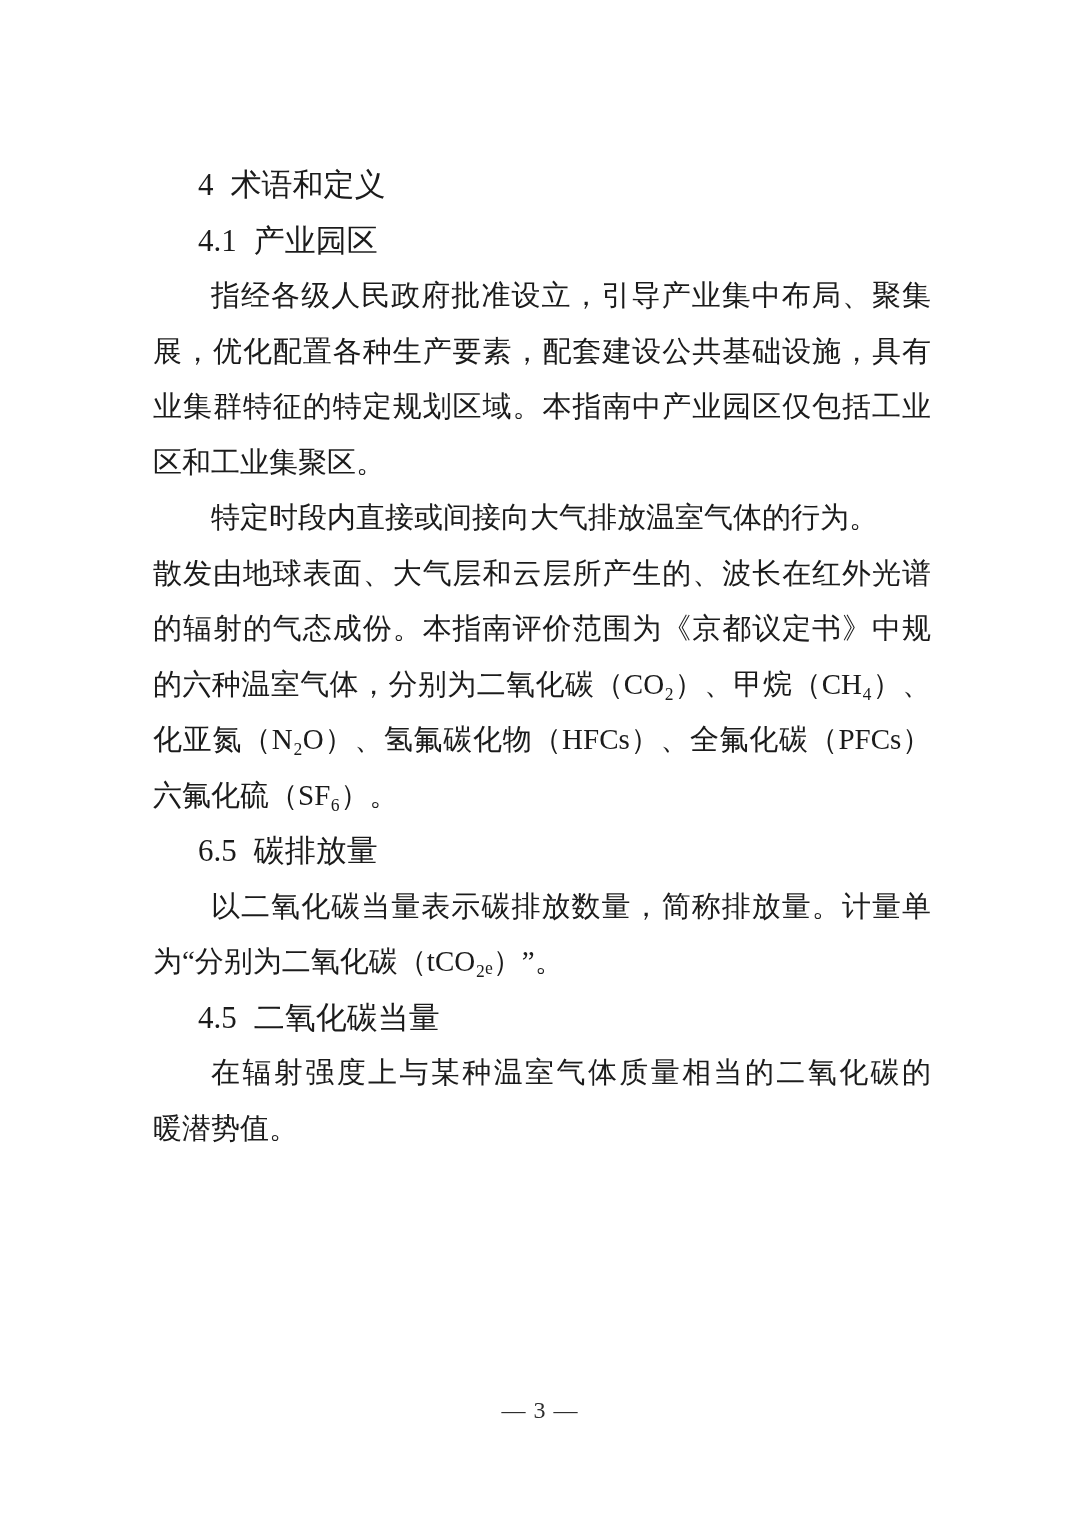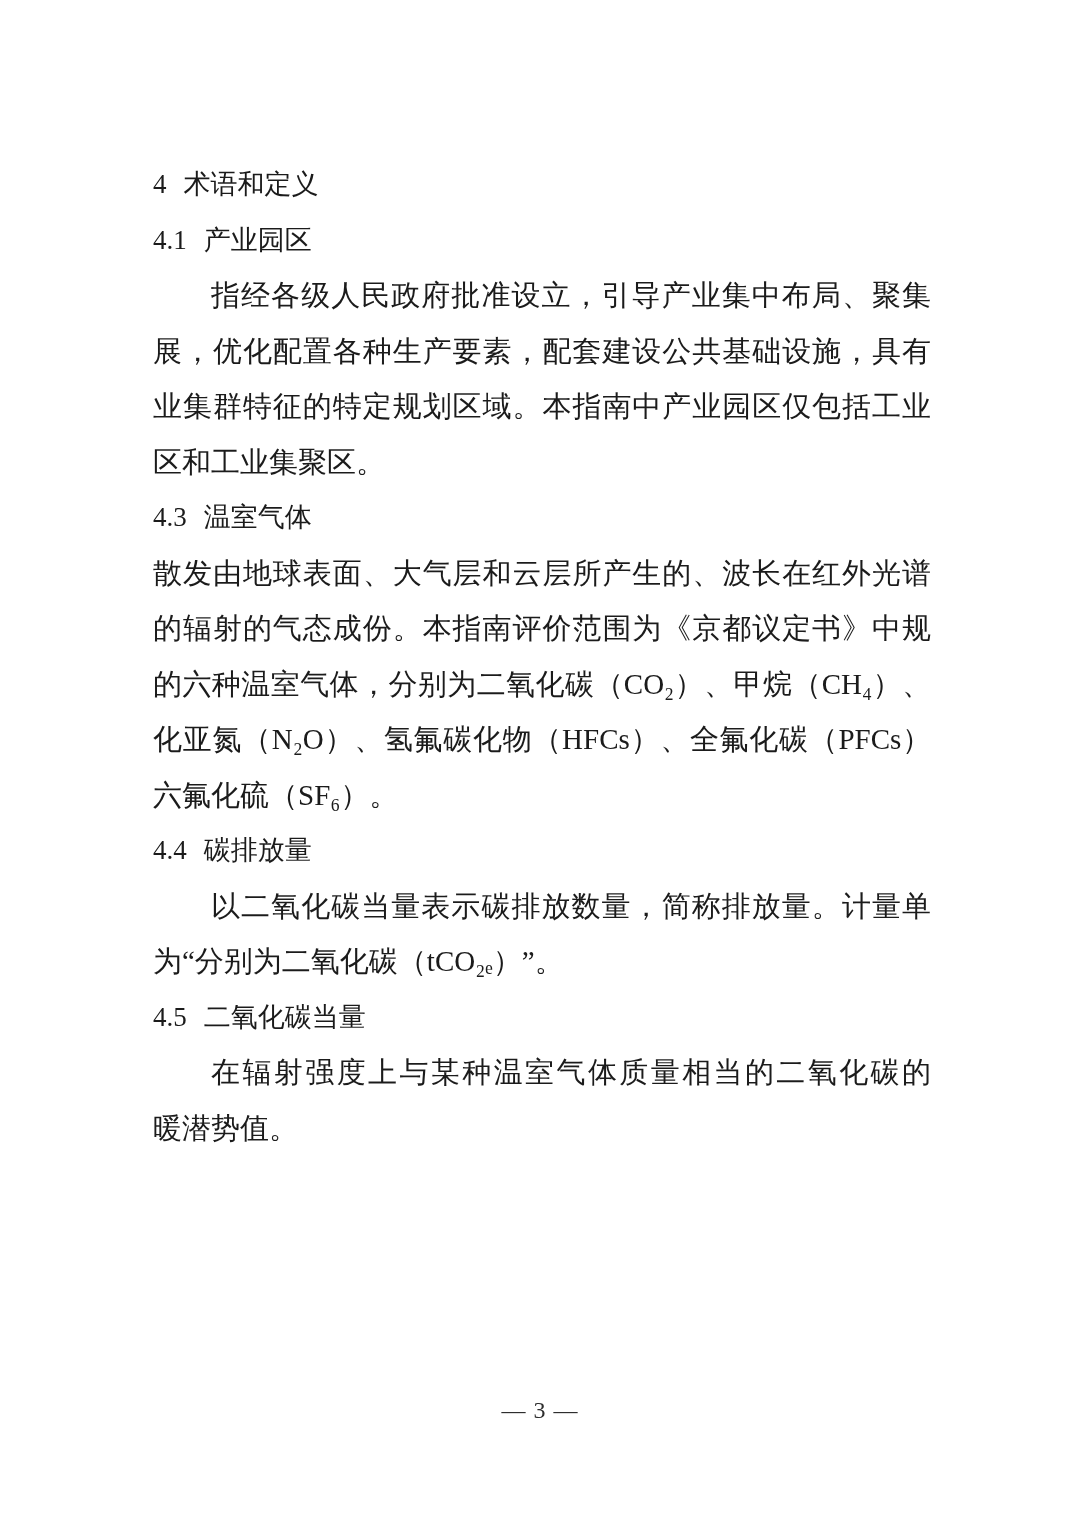--- a/index.html
+++ b/index.html
@@ -18,23 +18,24 @@
     font-family: "Liberation Serif", sans-serif;
     color: #1b1b1b;
   }
   .doc {
     position: absolute;
     top: 157px;
     left: 153px;
     width: 778px;
   }
   .heading {
-    font-size: 27px;
+    font-size: 31px;
     line-height: 55.5px;
     white-space: nowrap;
+    margin-left: 45px;
   }
   .heading-num {
     display: inline-block;
   }
   .heading-title {
     display: inline-block;
     margin-left: 17px;
   }
   .line {
     font-size: 29px;
@@ -71,27 +72,27 @@
 <body>
 
 <div class="page">
   <main class="doc" id="doc-root">
       <div class="heading"><span class="heading-num">4</span><span class="heading-title">术语和定义</span></div>
       <div class="heading"><span class="heading-num">4.1</span><span class="heading-title">产业园区</span></div>
       <div class="line first justify">指经各级人民政府批准设立，引导产业集中布局、聚集发</div>
       <div class="line justify">展，优化配置各种生产要素，配套建设公共基础设施，具有产</div>
       <div class="line justify">业集群特征的特定规划区域。本指南中产业园区仅包括工业园</div>
       <div class="line">区和工业集聚区。</div>
-      <div class="heading"><span class="heading-num">4.3</span><span class="heading-title">温室气体</span></div>
+      <div class="line first">特定时段内直接或间接向大气排放温室气体的行为。</div>
       <div class="line justify">散发由地球表面、大气层和云层所产生的、波长在红外光谱内</div>
       <div class="line justify">的辐射的气态成份。本指南评价范围为《京都议定书》中规定</div>
       <div class="line justify">的六种温室气体，分别为二氧化碳（CO₂）、甲烷（CH₄）、氧</div>
       <div class="line justify">化亚氮（N₂O）、氢氟碳化物（HFCs）、全氟化碳（PFCs）和</div>
       <div class="line">六氟化硫（SF₆）。</div>
-      <div class="heading"><span class="heading-num">4.4</span><span class="heading-title">碳排放量</span></div>
+      <div class="heading"><span class="heading-num">6.5</span><span class="heading-title">碳排放量</span></div>
       <div class="line first justify">以二氧化碳当量表示碳排放数量，简称排放量。计量单位</div>
       <div class="line">为“分别为二氧化碳（tCO₂ₑ）”。</div>
       <div class="heading"><span class="heading-num">4.5</span><span class="heading-title">二氧化碳当量</span></div>
       <div class="line first justify">在辐射强度上与某种温室气体质量相当的二氧化碳的量。</div>
       <div class="line">暖潜势值。</div>
     </main>
   <footer class="page-footer">
     <span class="page-number">— 3 —</span>
   </footer>
 </div>

